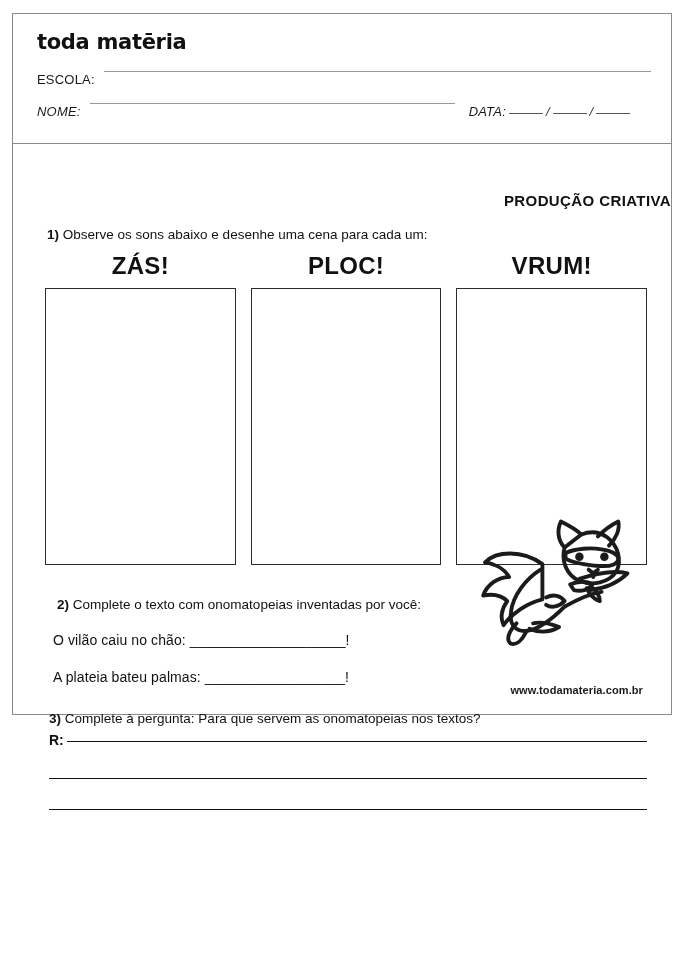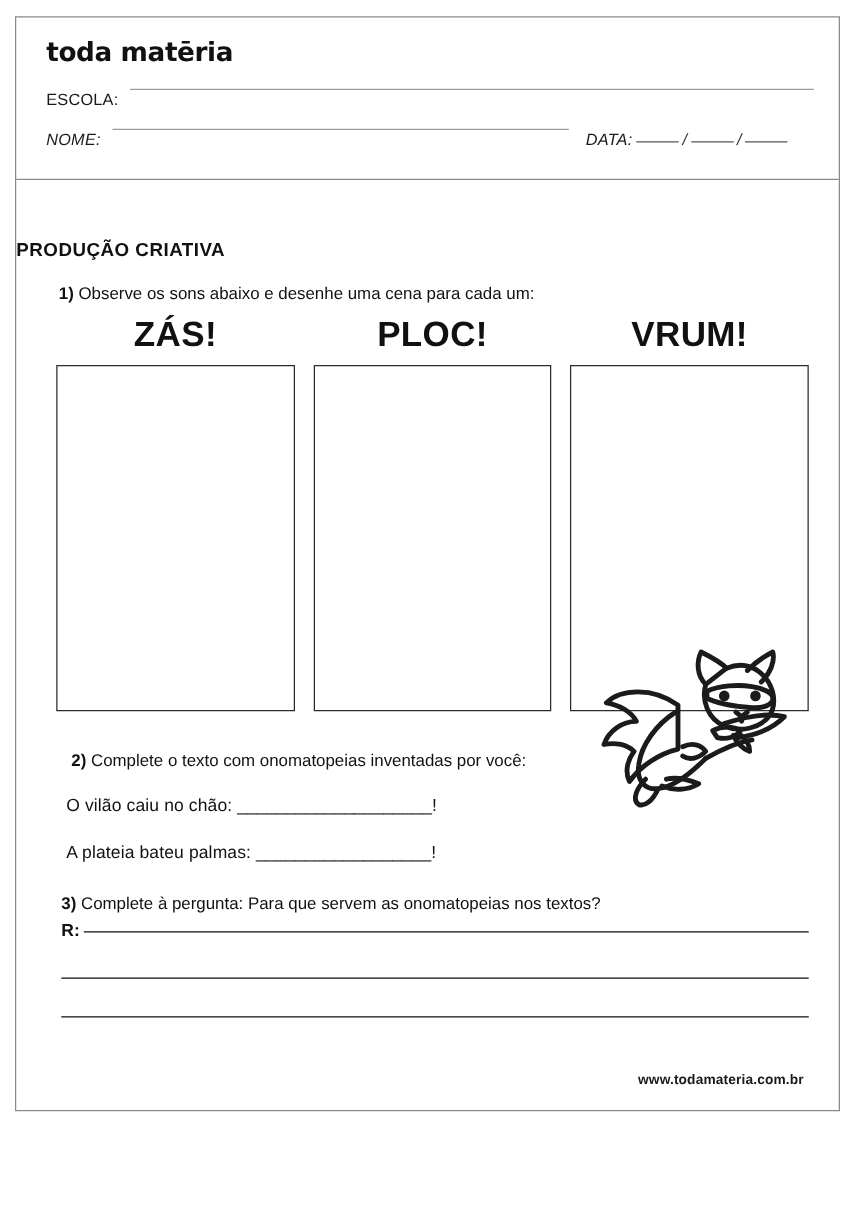--- a/index.html
+++ b/index.html
@@ -14,21 +14,21 @@
     color: #111111;
     position: relative;
     overflow: hidden;
   }
 
   .page {
     position: absolute;
     left: 12px;
     top: 13px;
     width: 660px;
-    height: 876px;
+    height: 702px;
     border: 1px solid #8a8a8a;
     box-sizing: border-box;
     background: #ffffff;
   }
 
   
   .header {
     position: absolute;
     left: 0;
     top: 0;
@@ -94,42 +94,42 @@
 
   
   .content {
     position: absolute;
     left: 0;
     top: 130px;
     width: 100%;
   }
 
   .section-title {
-    text-align: left;
+    text-align: right;
     font-size: 15px;
     font-weight: bold;
     letter-spacing: 0.4px;
     margin-top: 48px;
   }
 
   .q1-text {
     margin: 18px 0 0 34px;
     font-size: 13.5px;
   }
   .q-num { font-weight: bold; }
 
   .sounds {
     display: flex;
     margin: 10px 24px 0 32px;
     gap: 15px;
   }
   .sound-label {
     flex: 1 1 0;
     text-align: center;
-    font-size: 28px;
+    font-size: 24px;
     font-weight: bold;
     letter-spacing: 0.3px;
   }
 
   .boxes {
     display: flex;
     margin: 8px 24px 0 32px;
     gap: 15px;
   }
   .draw-box {

